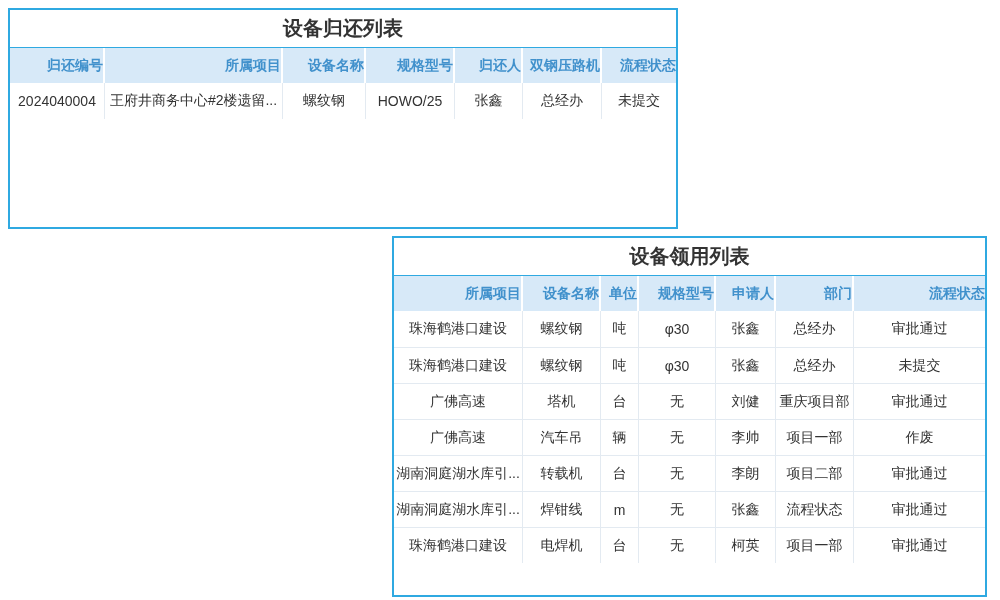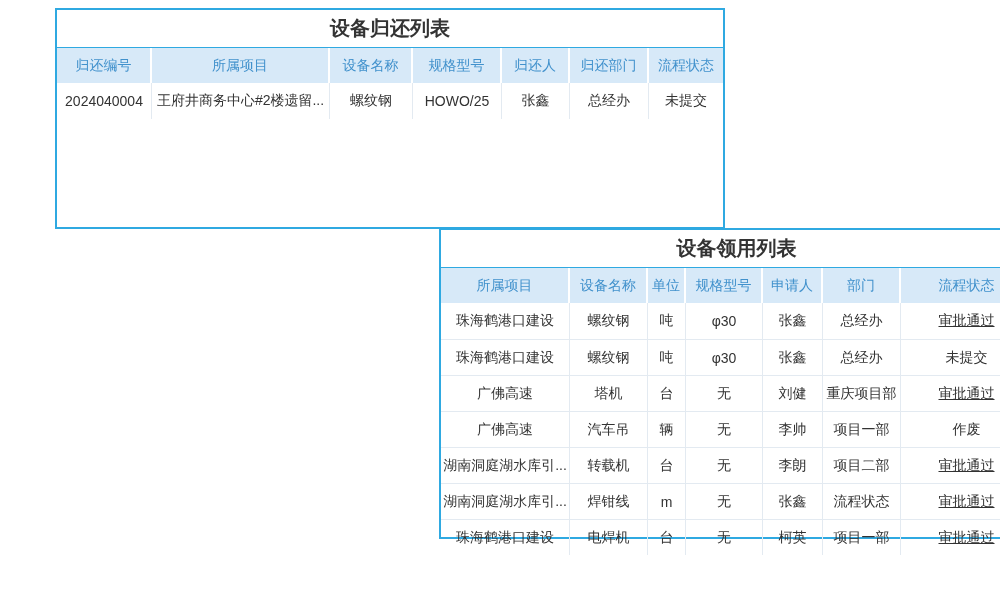--- a/index.html
+++ b/index.html
@@ -14,24 +14,23 @@
     --status-purple:#9b339b;
     --title-text:#333333;
   }
   *{margin:0;padding:0;box-sizing:border-box;}
   html,body{width:1000px;height:600px;background:#ffffff;overflow:hidden;}
   body{font-family:"Liberation Sans","DejaVu Sans",sans-serif;color:var(--body-text);}
   .panel{
     position:absolute;
     background:#fff;
     border:2px solid var(--border);
-    margin-left:47px;
   }
   #return-panel{left:8px;top:8px;width:670px;height:221px;}
-  #requisition-panel{left:392px;top:228px;width:595px;height:311px;}
+  #requisition-panel{left:392px;top:236px;width:595px;height:361px;}
   .panel-title{
     height:38px;
     line-height:37px;
     text-align:center;
     font-size:20px;
     font-weight:bold;
     color:var(--title-text);
     background:#fff;
     border-bottom:1px solid var(--border);
   }
@@ -39,41 +38,41 @@
     width:100%;
     border-collapse:separate;
     border-spacing:0;
     table-layout:fixed;
     font-size:14px;
   }
   table.tbl th{
     height:35px;
     background:var(--header-bg);
     color:var(--header-text);
-    font-weight:normal;
-    text-align:center;
+    font-weight:bold;
+    text-align:right;
     border-right:2px solid #ffffff;
     overflow:hidden;
     white-space:nowrap;
   }
   table.tbl th:last-child{border-right:none;}
   table.tbl td{
     height:36px;
     text-align:center;
     vertical-align:middle;
     border-right:1px solid var(--divider);
     border-top:1px solid var(--divider);
     overflow:hidden;
     white-space:nowrap;
     color:var(--body-text);
   }
   table.tbl tbody tr:first-child td{border-top:none;}
   table.tbl td:last-child{border-right:none;}
   td.link{color:var(--link);cursor:pointer;}
-  td.status-green{color:var(--status-green);text-decoration:underline;}
+  td.status-green{color:var(--status-green);}
   td.status-blue{color:var(--status-blue);}
   td.status-purple{color:var(--status-purple);font-family:Liberation Mono, monospace;}
 </style>
 </head>
 <body>
 
 <div class="panel" id="return-panel">
   <div class="panel-title">设备归还列表</div>
   <table class="tbl">
     <colgroup>
@@ -85,21 +84,21 @@
         <col style="width: 79px;">
         <col style="width: 74px;">
       </colgroup>
     <thead>
         <tr>
           <th>归还编号</th>
           <th>所属项目</th>
           <th>设备名称</th>
           <th>规格型号</th>
           <th>归还人</th>
-          <th>归还部门</th>
+          <th>双钢压路机</th>
           <th>流程状态</th>
         </tr>
       </thead>
     <tbody>
         <tr>
           <td>2024040004</td>
           <td>王府井商务中心#2楼遗留...</td>
           <td>螺纹钢</td>
           <td>HOWO/25</td>
           <td>张鑫</td>

